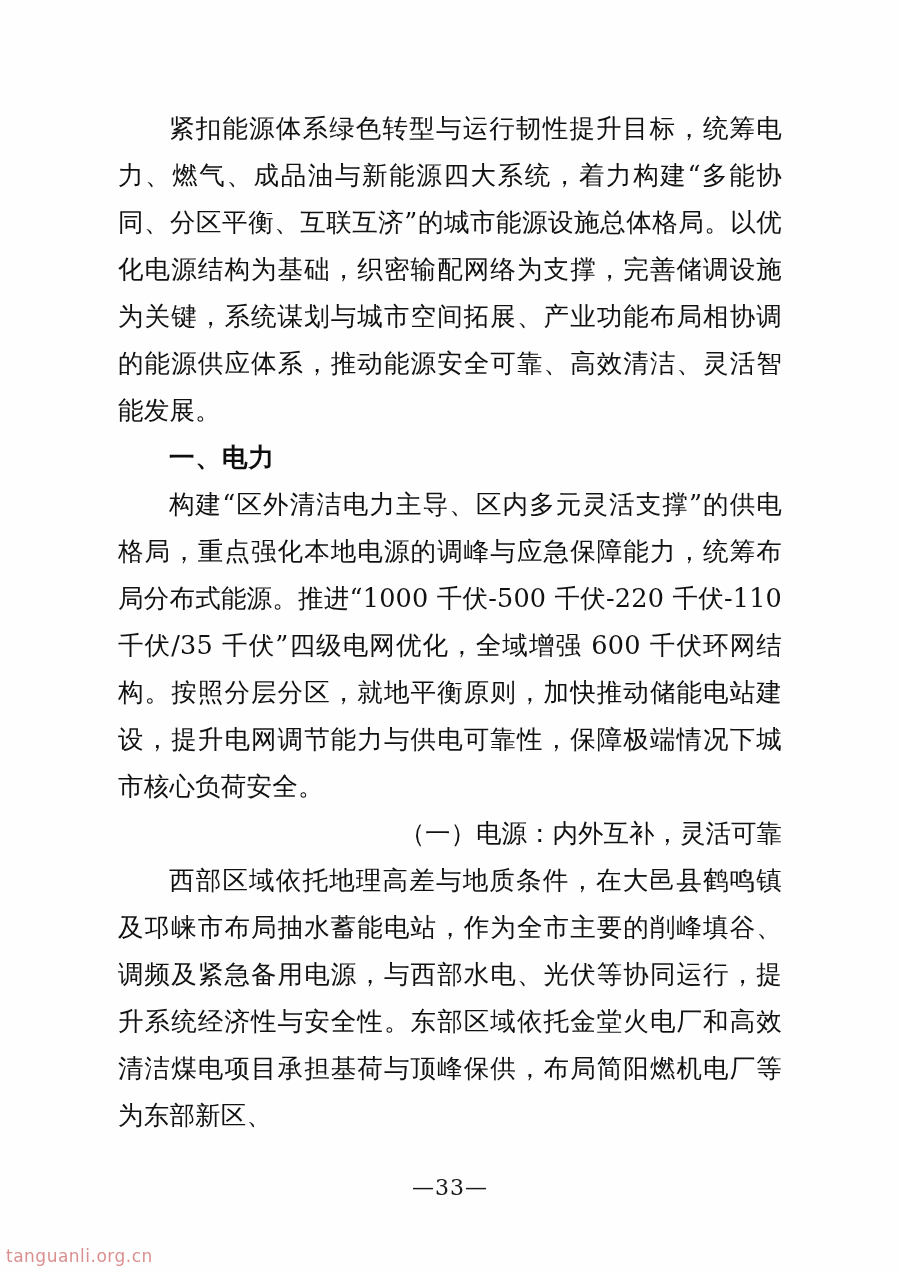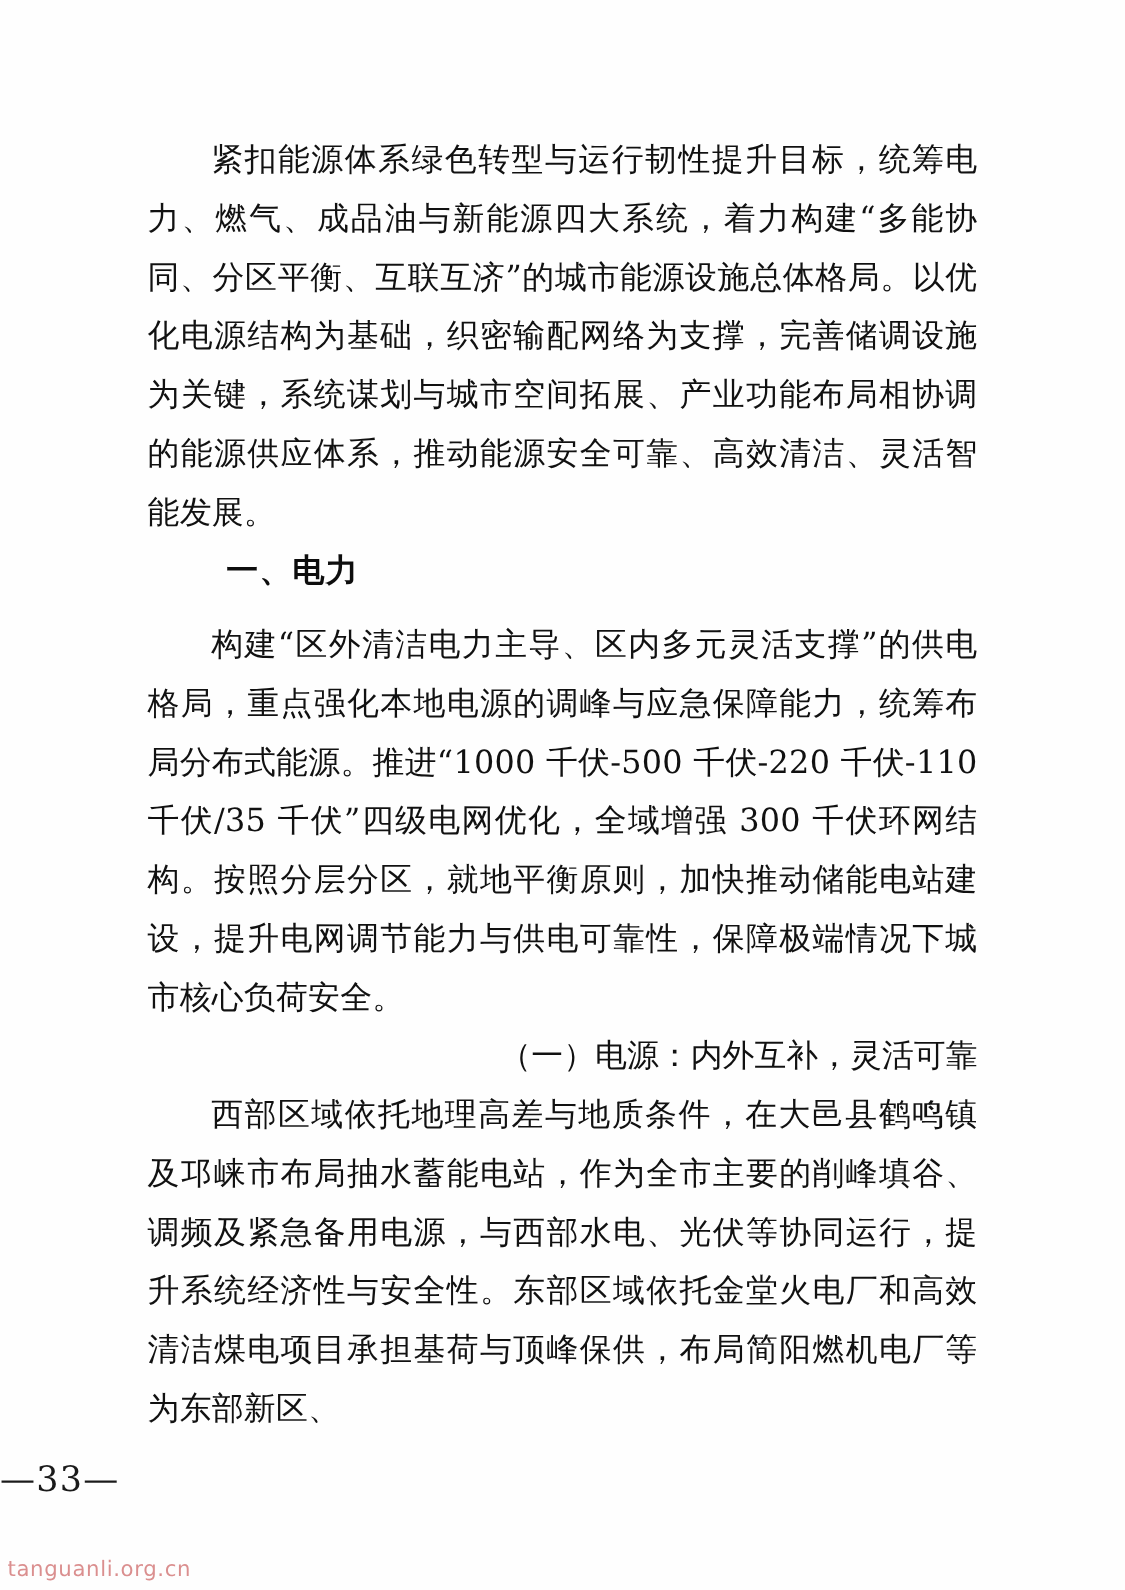--- a/index.html
+++ b/index.html
@@ -31,42 +31,42 @@
     text-align: justify;
     text-justify: inter-ideograph;
     letter-spacing: 0.2px;
     margin: 0;
     text-indent: 2em;
     color: #111111;
   }
   .heading {
     font-size: 25.5px;
     line-height: 47px;
-    margin: 12px;
+    margin: 0;
     text-indent: 2em;
     font-weight: bold;
     font-family: "DejaVu Sans", "Liberation Sans", sans-serif;
     letter-spacing: 1px;
     color: #0d0d0d;
   }
   .subheading {
     font-size: 25.5px;
     line-height: 47px;
     margin: 0;
     text-indent: 2em;
     color: #111111;
     text-align: right;
   }
   .page-number {
     position: absolute;
     left: 0;
     right: 0;
     bottom: 72px;
-    text-align: left;
-    font-size: 28px;
+    text-align: center;
+    font-size: 22px;
     color: #1a1a1a;
     letter-spacing: 1px;
   }
   .watermark {
     position: absolute;
     left: 6px;
     bottom: 6px;
     font-family: "DejaVu Sans", "Liberation Sans", sans-serif;
     font-size: 17px;
     color: #d98a8a;
@@ -83,21 +83,21 @@
 </style>
 </head>
 <body>
 
 <div class="page">
 
   <p class="body-text para">紧扣能源体系绿色转型与运行韧性提升目标，统筹电力、燃气、成品油与新能源四大系统，着力构建“多能协同、分区平衡、互联互济”的城市能源设施总体格局。以优化电源结构为基础，织密输配网络为支撑，完善储调设施为关键，系统谋划与城市空间拓展、产业功能布局相协调的能源供应体系，推动能源安全可靠、高效清洁、灵活智能发展。</p>
 
   <p class="heading">一、电力</p>
 
-  <p class="body-text para">构建“区外清洁电力主导、区内多元灵活支撑”的供电格局，重点强化本地电源的调峰与应急保障能力，统筹布局分布式能源。推进“1000 千伏-500 千伏-220 千伏-110 千伏/35 千伏”四级电网优化，全域增强 300 千伏环网结构。按照分层分区，就地平衡原则，加快推动储能电站建设，提升电网调节能力与供电可靠性，保障极端情况下城市核心负荷安全。</p>
+  <p class="body-text para">构建“区外清洁电力主导、区内多元灵活支撑”的供电格局，重点强化本地电源的调峰与应急保障能力，统筹布局分布式能源。推进“1000 千伏-500 千伏-220 千伏-110 千伏/35 千伏”四级电网优化，全域增强 600 千伏环网结构。按照分层分区，就地平衡原则，加快推动储能电站建设，提升电网调节能力与供电可靠性，保障极端情况下城市核心负荷安全。</p>
 
   <p class="subheading">（一）电源：内外互补，灵活可靠</p>
 
 
   <p class="body-text para">西部区域依托地理高差与地质条件，在大邑县鹤鸣镇及邛崃市布局抽水蓄能电站，作为全市主要的削峰填谷、调频及紧急备用电源，与西部水电、光伏等协同运行，提升系统经济性与安全性。东部区域依托金堂火电厂和高效清洁煤电项目承担基荷与顶峰保供，布局简阳燃机电厂等为东部新区、</p>
 
   <div class="page-number">—33—</div>
 
   <div class="watermark">tanguanli.org.cn</div>
 

